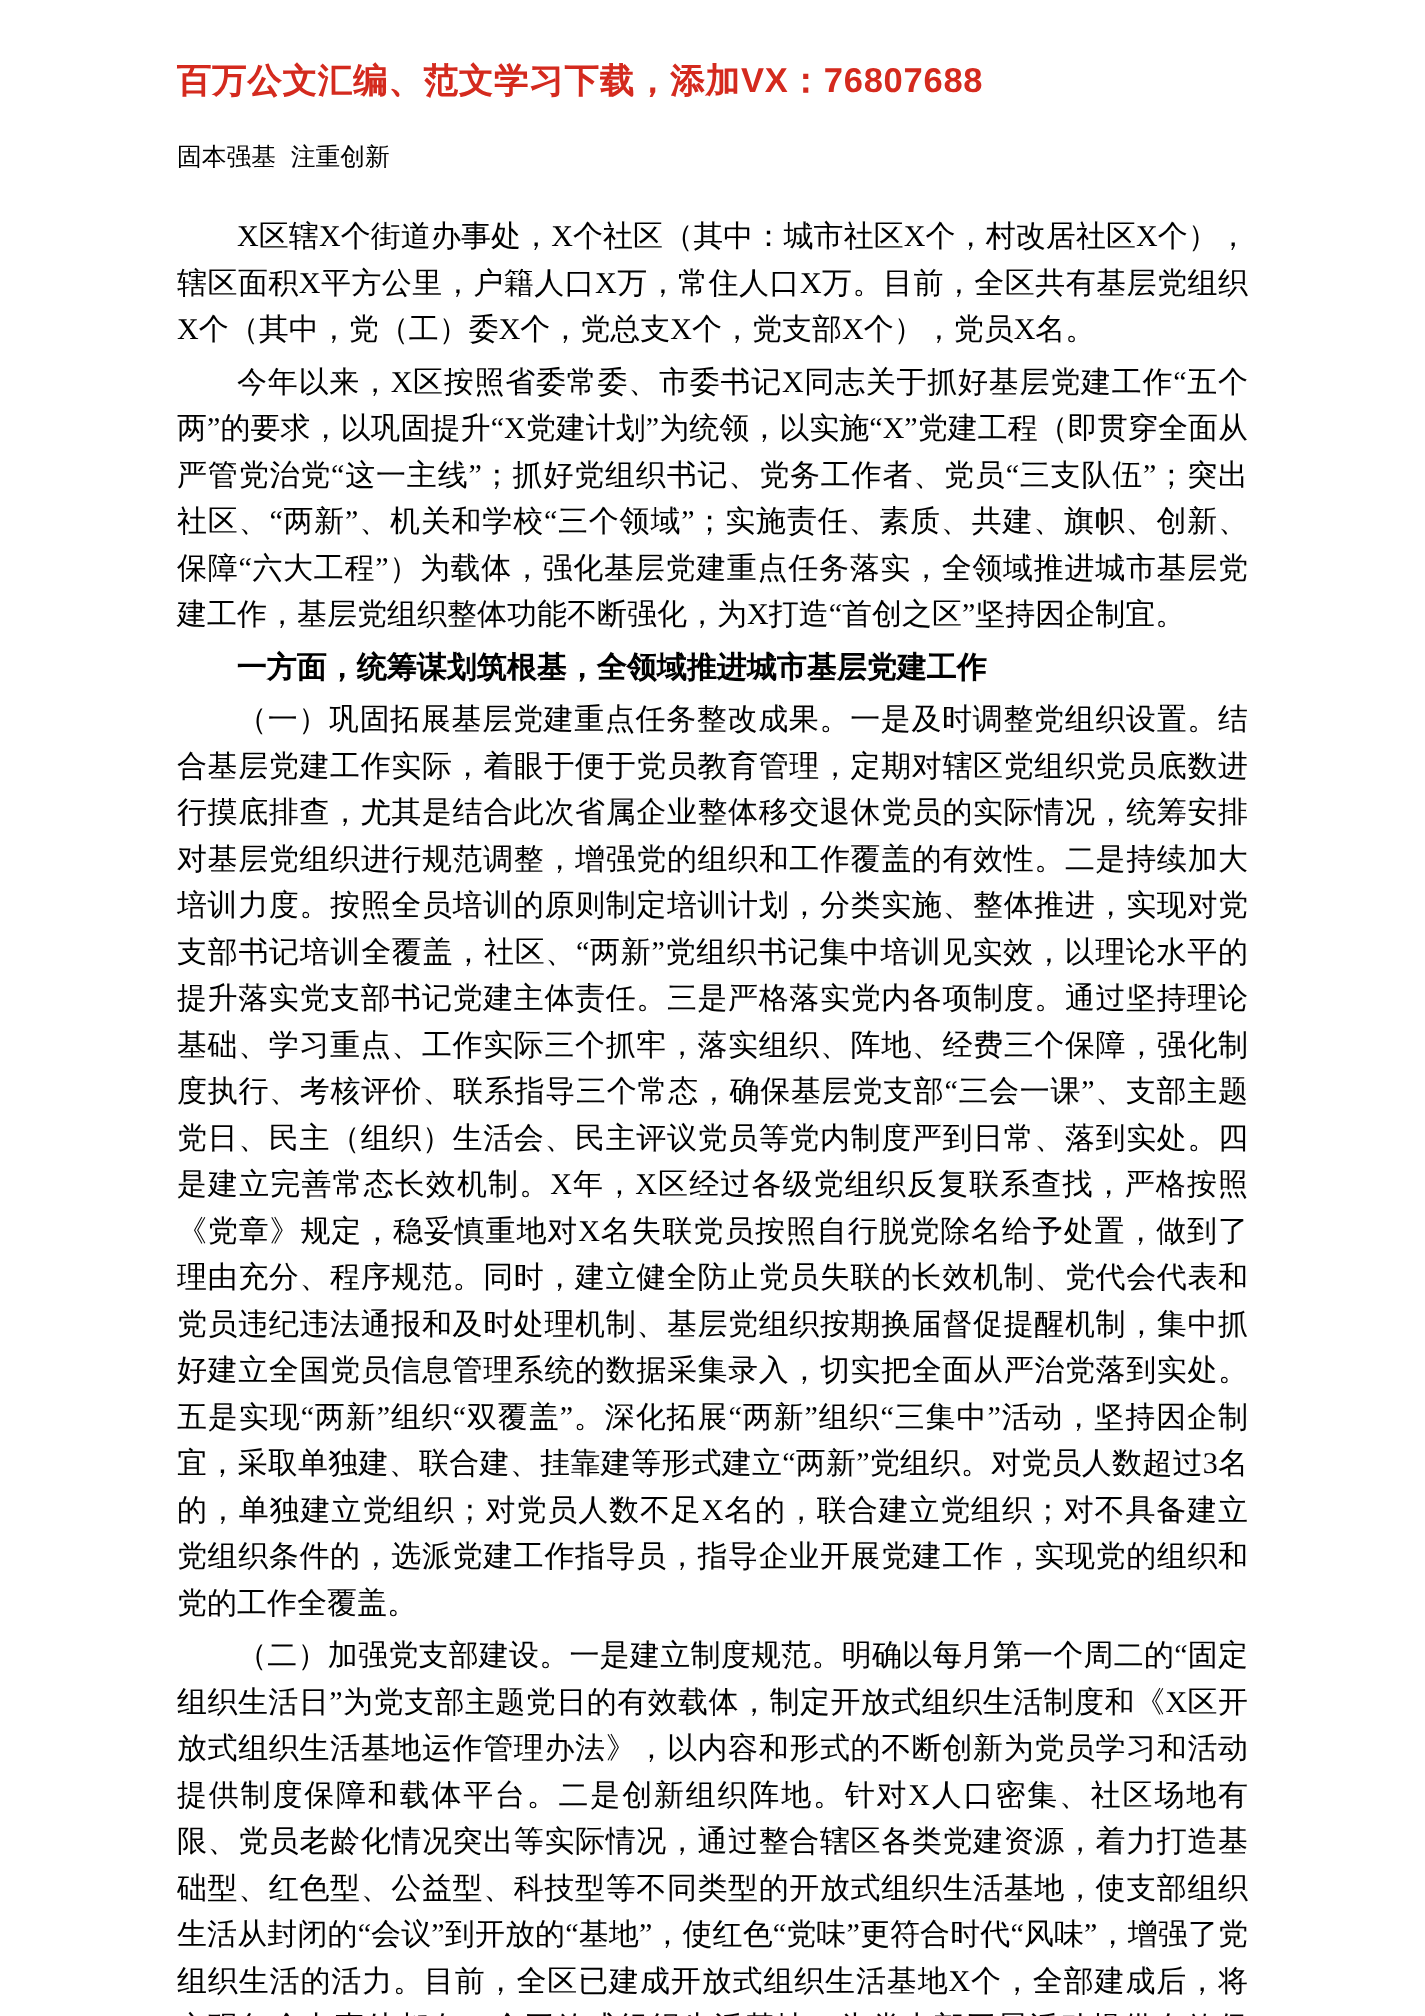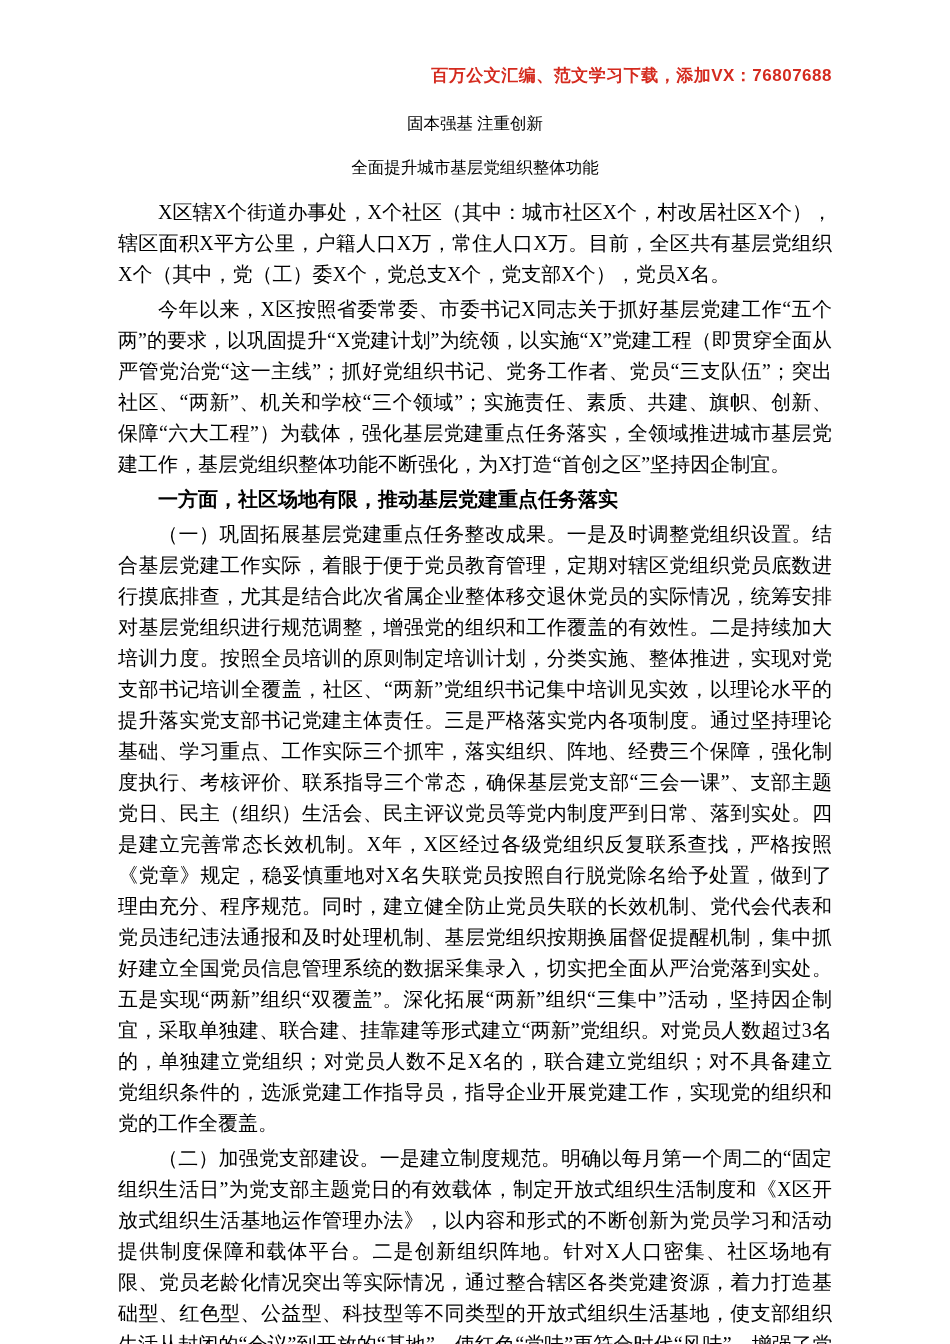--- a/index.html
+++ b/index.html
@@ -15,35 +15,34 @@
     position: relative;
   }
   .page {
     width: 950px;
     min-height: 1344px;
     box-sizing: border-box;
     padding: 38px 118px 20px 118px;
     position: relative;
   }
   .banner {
-    text-align: right;
+    text-align: left;
     color: #d42a1e;
-    font-size: 17px;
+    font-size: 23px;
     font-weight: bold;
     letter-spacing: 0.5px;
-    margin-top: 26px;
+    margin-top: 0;
     margin-bottom: 22px;
     font-family: "Liberation Sans", "DejaVu Sans", sans-serif;
   }
   .title-line {
-    text-align: center;
     font-size: 16.5px;
     line-height: 30px;
     margin: 0 0 4px 0;
-    font-family: Liberation Serif, serif;
+    font-family: Liberation Mono, monospace;
   }
   .title-line.first {
     margin-bottom: 14px;
   }
   .title-line.second {
     margin-bottom: 6px;
   }
   .para {
     font-size: 20px;
     line-height: 31px;
@@ -71,30 +70,29 @@
 </style>
 </head>
 <body>
 
 <div class="page">
 
   <div class="banner">百万公文汇编、范文学习下载，添加VX：76807688</div>
 
   <div class="title-line first">固本强基  注重创新</div>
 
-  <div class="title-line second">全面提升城市基层党组织整体功能</div>
 
 
   <div class="spacer"></div>
 
   <p class="para">X区辖X个街道办事处，X个社区（其中：城市社区X个，村改居社区X个），辖区面积X平方公里，户籍人口X万，常住人口X万。目前，全区共有基层党组织X个（其中，党（工）委X个，党总支X个，党支部X个），党员X名。</p>
 
   <p class="para">今年以来，X区按照省委常委、市委书记X同志关于抓好基层党建工作“五个两”的要求，以巩固提升“X党建计划”为统领，以实施“X”党建工程（即贯穿全面从严管党治党“这一主线”；抓好党组织书记、党务工作者、党员“三支队伍”；突出社区、“两新”、机关和学校“三个领域”；实施责任、素质、共建、旗帜、创新、保障“六大工程”）为载体，强化基层党建重点任务落实，全领域推进城市基层党建工作，基层党组织整体功能不断强化，为X打造“首创之区”坚持因企制宜。</p>
 
-  <p class="para bold">一方面，社区场地有限，推动基层党建重点任务落实</p>
+  <p class="para bold">一方面，统筹谋划筑根基，全领域推进城市基层党建工作</p>
 
   <p class="para">（一）巩固拓展基层党建重点任务整改成果。一是及时调整党组织设置。结合基层党建工作实际，着眼于便于党员教育管理，定期对辖区党组织党员底数进行摸底排查，尤其是结合此次省属企业整体移交退休党员的实际情况，统筹安排对基层党组织进行规范调整，增强党的组织和工作覆盖的有效性。二是持续加大培训力度。按照全员培训的原则制定培训计划，分类实施、整体推进，实现对党支部书记培训全覆盖，社区、“两新”党组织书记集中培训见实效，以理论水平的提升落实党支部书记党建主体责任。三是严格落实党内各项制度。通过坚持理论基础、学习重点、工作实际三个抓牢，落实组织、阵地、经费三个保障，强化制度执行、考核评价、联系指导三个常态，确保基层党支部“三会一课”、支部主题党日、民主（组织）生活会、民主评议党员等党内制度严到日常、落到实处。四是建立完善常态长效机制。X年，X区经过各级党组织反复联系查找，严格按照《党章》规定，稳妥慎重地对X名失联党员按照自行脱党除名给予处置，做到了理由充分、程序规范。同时，建立健全防止党员失联的长效机制、党代会代表和党员违纪违法通报和及时处理机制、基层党组织按期换届督促提醒机制，集中抓好建立全国党员信息管理系统的数据采集录入，切实把全面从严治党落到实处。五是实现“两新”组织“双覆盖”。深化拓展“两新”组织“三集中”活动，坚持因企制宜，采取单独建、联合建、挂靠建等形式建立“两新”党组织。对党员人数超过3名的，单独建立党组织；对党员人数不足X名的，联合建立党组织；对不具备建立党组织条件的，选派党建工作指导员，指导企业开展党建工作，实现党的组织和党的工作全覆盖。</p>
 
   <p class="para">（二）加强党支部建设。一是建立制度规范。明确以每月第一个周二的“固定组织生活日”为党支部主题党日的有效载体，制定开放式组织生活制度和《X区开放式组织生活基地运作管理办法》，以内容和形式的不断创新为党员学习和活动提供制度保障和载体平台。二是创新组织阵地。针对X人口密集、社区场地有限、党员老龄化情况突出等实际情况，通过整合辖区各类党建资源，着力打造基础型、红色型、公益型、科技型等不同类型的开放式组织生活基地，使支部组织生活从封闭的“会议”到开放的“基地”，使红色“党味”更符合时代“风味”，增强了党组织生活的活力。目前，全区已建成开放式组织生活基地X个，全部建成后，将实现每个办事处都有一个开放式组织生活基地，为党支部开展活动提供有效保障。三是丰富活动内容。自去年X月份开放式组织生活基地开放以来，已收纳微型党课、心理辅导、法治教</p>
 
   <div class="page-number">1</div>
 
 </div>
 
 </body></html>

